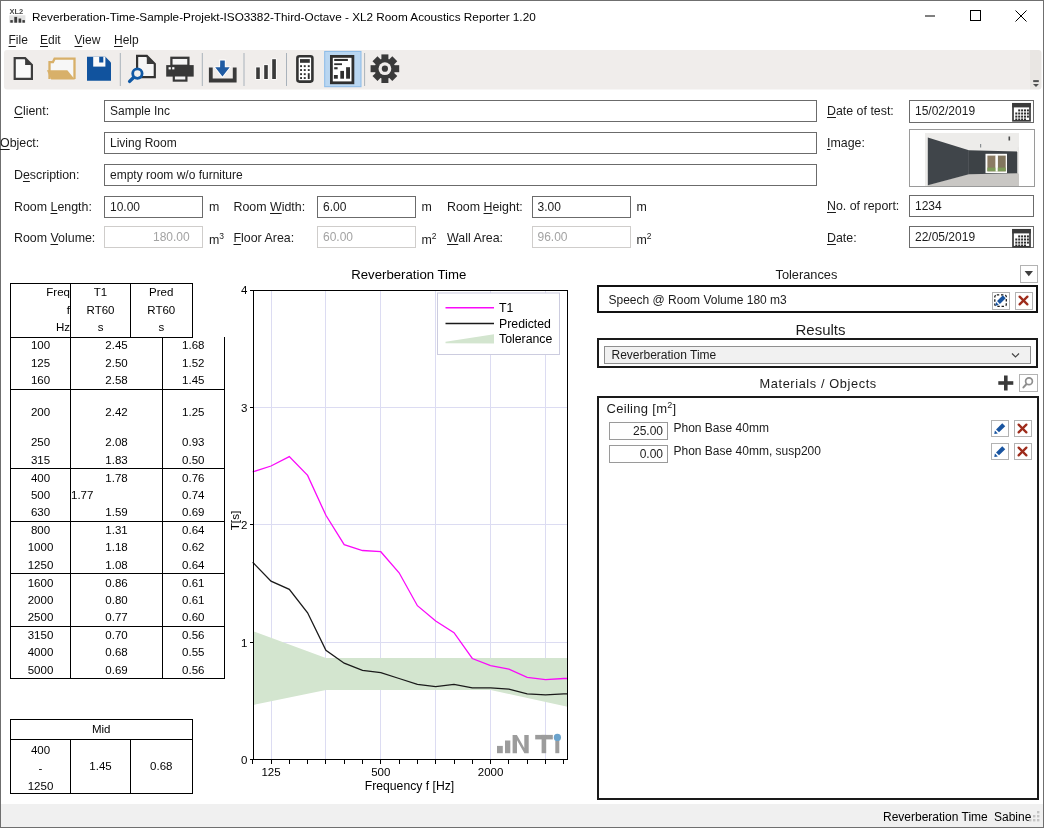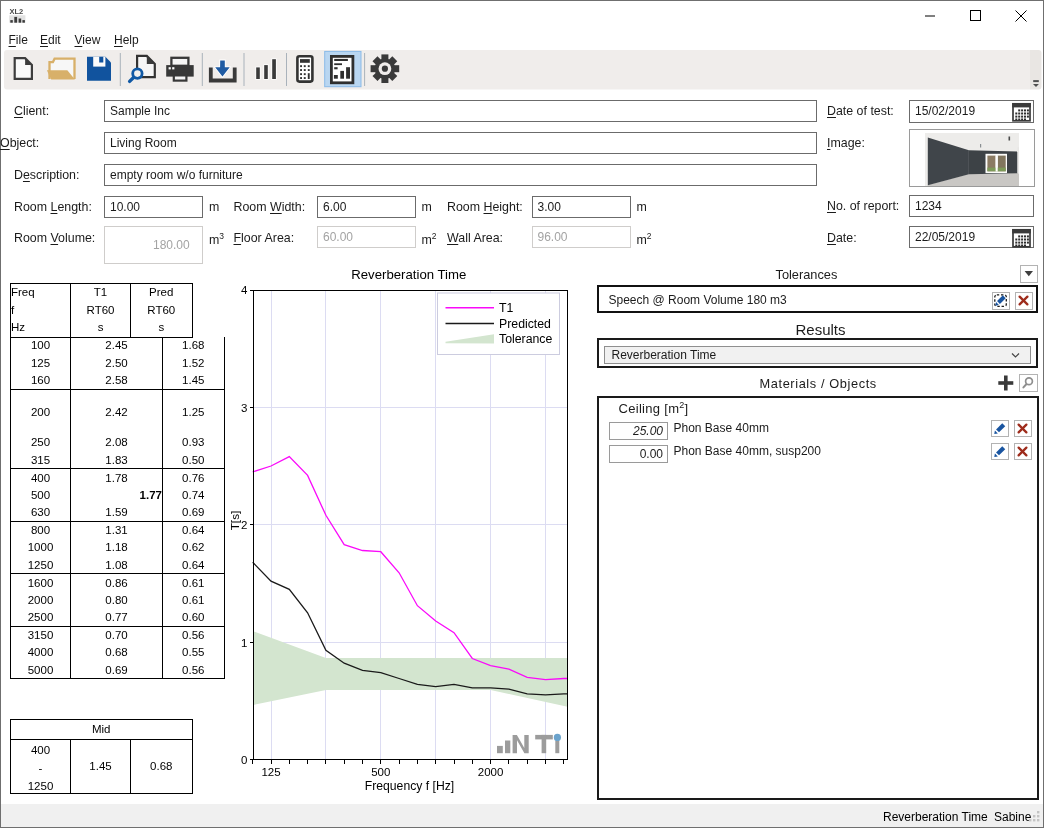--- a/index.html
+++ b/index.html
@@ -23,20 +23,21 @@
 <div class="abs" style="left:1px;top:1px;width:1042px;height:30px;background:#fff;">
 
   <div class="abs" style="left:8.5px;top:5.5px;width:17px;height:10px;font-size:7.5px;font-weight:bold;color:#4a4a4a;letter-spacing:0px;">XL2</div>
   <svg class="abs" style="left:0;top:0;" width="30" height="26">
     <rect x="8.2" y="14.3" width="16.2" height="7.4" fill="#e2e2e2"></rect>
     <rect x="9.3" y="19.1" width="2.5" height="2.6" fill="#3c3c3c"></rect>
     <rect x="13.3" y="15.9" width="2.8" height="5.8" fill="#3c3c3c"></rect>
     <rect x="17.6" y="17.5" width="2.6" height="4.2" fill="#3c3c3c"></rect>
     <rect x="21.4" y="19.1" width="2.5" height="2.6" fill="#3c3c3c"></rect>
   </svg>
+  <div class="abs" style="left:31px;top:8.5px;font-size:11.75px;color:#000;">Reverberation-Time-Sample-Projekt-ISO3382-Third-Octave - XL2 Room Acoustics Reporter 1.20</div>
 
   <svg class="abs" style="left:918px;top:0;" width="120" height="30">
     <line x1="6" y1="15" x2="16" y2="15" stroke="#000" stroke-width="1"></line>
     <rect x="51.5" y="9.5" width="10" height="10" fill="none" stroke="#000" stroke-width="1"></rect>
     <line x1="96.5" y1="9.5" x2="107.5" y2="20.5" stroke="#000" stroke-width="1"></line>
     <line x1="107.5" y1="9.5" x2="96.5" y2="20.5" stroke="#000" stroke-width="1"></line>
   </svg>
 </div>
 
 <div class="abs" style="left:1px;top:31px;width:1042px;height:18px;background:#fff;">
@@ -147,21 +148,21 @@
 <div class="inp" style="left:104px;top:196px;width:98.5px;height:22px;">10.00</div>
 <div class="lbl" style="left:209px;top:200px;">m</div>
 <div class="lbl" style="left:233.5px;top:200px;">Room <u>W</u>idth:</div>
 <div class="inp" style="left:317px;top:196px;width:98.5px;height:22px;">6.00</div>
 <div class="lbl" style="left:421.5px;top:200px;">m</div>
 <div class="lbl" style="left:447px;top:200px;">Room <u>H</u>eight:</div>
 <div class="inp" style="left:531.5px;top:196px;width:99px;height:22px;">3.00</div>
 <div class="lbl" style="left:636.5px;top:200px;">m</div>
 
 <div class="lbl" style="left:14px;top:231px;">Room <u>V</u>olume:</div>
-<div class="inp dis" style="left:104px;top:226px;width:98.5px;height:38px;padding-left:48px;">180.00</div>
+<div class="inp dis" style="left:104px;top:226px;width:98.5px;height:22px;padding-left:48px;">180.00</div>
 <div class="lbl" style="left:209px;top:231px;">m<sup style="font-size:8.5px;">3</sup></div>
 <div class="lbl" style="left:233.5px;top:231px;"><u>F</u>loor Area:</div>
 <div class="inp dis" style="left:317px;top:226px;width:98.5px;height:22px;">60.00</div>
 <div class="lbl" style="left:421.5px;top:231px;">m<sup style="font-size:8.5px;">2</sup></div>
 <div class="lbl" style="left:447px;top:231px;"><u>W</u>all Area:</div>
 <div class="inp dis" style="left:531.5px;top:226px;width:99px;height:22px;">96.00</div>
 <div class="lbl" style="left:636.5px;top:231px;">m<sup style="font-size:8.5px;">2</sup></div>
 
 <div class="lbl" style="left:827px;top:104px;"><u>D</u>ate of test:</div>
 <div class="inp" style="left:909px;top:100px;width:124.5px;height:22.5px;">15/02/2019</div>
@@ -232,21 +233,21 @@
     <rect x="3.3" y="16.5" width="2" height="1.6"></rect>
       <rect x="6.2" y="16.5" width="2" height="1.6"></rect>
       <rect x="9.1" y="16.5" width="2" height="1.6"></rect>
       <rect x="12" y="16.5" width="2" height="1.6"></rect>
   </g>
 </svg>
 
 <table class="abs" style="left:10px;top:283px;font-size:11.5px;color:#000;" cellspacing="0">
   <tbody>
       <tr style="height:53.5px;">
-    <td style="width:59px;border:1px solid #000;text-align:left;line-height:17.2px;padding:0;">Freq<br>f<br>Hz</td>
+    <td style="width:59px;border:1px solid #000;text-align:right;line-height:17.2px;padding:0;">Freq<br>f<br>Hz</td>
     <td style="width:59px;border:1px solid #000;text-align:center;line-height:17.2px;padding:0;">T1<br>RT60<br>s</td>
     <td style="width:60.5px;border:1px solid #000;text-align:center;line-height:17.2px;padding:0;">Pred<br>RT60<br>s</td>
   </tr>
 </tbody>
   </table>
 <table class="abs" id="ftbody" style="left:10px;top:336.5px;font-size:11.5px;color:#000;" cellspacing="0">
     <tbody>
       <tr style="height:17.5px;">
         <td style="width:59px;border-left:1px solid #000;border-right:1px solid #000;text-align:center;padding:0;">100</td>
         <td style="width:59px;border-left:1px solid #000;border-right:1px solid #000;text-align:center;padding:0;">2.45</td>
@@ -277,21 +278,21 @@
         <td style="width:59px;border-left:1px solid #000;border-right:1px solid #000;text-align:center;padding:0;">1.83</td>
         <td style="width:60.5px;border-left:1px solid #000;border-right:1px solid #000;text-align:center;padding:0;">0.50</td>
       </tr>
       <tr style="height:17.5px;">
         <td style="width:59px;border-left:1px solid #000;border-right:1px solid #000;text-align:center;padding:0;border-top:1px solid #000;">400</td>
         <td style="width:59px;border-left:1px solid #000;border-right:1px solid #000;text-align:center;padding:0;border-top:1px solid #000;">1.78</td>
         <td style="width:60.5px;border-left:1px solid #000;border-right:1px solid #000;text-align:center;padding:0;border-top:1px solid #000;">0.76</td>
       </tr>
       <tr style="height:17.5px;">
         <td style="width:59px;border-left:1px solid #000;border-right:1px solid #000;text-align:center;padding:0;">500</td>
-        <td style="width:59px;border-left:1px solid #000;border-right:1px solid #000;text-align:right;padding:0;font-weight:bold;">1.77</td>
+        <td style="width:59px;border-left:1px solid #000;border-right:1px solid #000;text-align:left;padding:0;">1.77</td>
         <td style="width:60.5px;border-left:1px solid #000;border-right:1px solid #000;text-align:center;padding:0;">0.74</td>
       </tr>
       <tr style="height:17.5px;">
         <td style="width:59px;border-left:1px solid #000;border-right:1px solid #000;text-align:center;padding:0;">630</td>
         <td style="width:59px;border-left:1px solid #000;border-right:1px solid #000;text-align:center;padding:0;">1.59</td>
         <td style="width:60.5px;border-left:1px solid #000;border-right:1px solid #000;text-align:center;padding:0;">0.69</td>
       </tr>
       <tr style="height:17.5px;">
         <td style="width:59px;border-left:1px solid #000;border-right:1px solid #000;text-align:center;padding:0;border-top:1px solid #000;">800</td>
         <td style="width:59px;border-left:1px solid #000;border-right:1px solid #000;text-align:center;padding:0;border-top:1px solid #000;">1.31</td>
@@ -474,22 +475,22 @@
   <rect x="7" y="1.5" width="3.6" height="15" fill="#3a3a3a"></rect>
   <rect x="1.3" y="7.2" width="15" height="3.6" fill="#3a3a3a"></rect>
 </svg>
 <div class="abs" style="left:1018.5px;top:373.5px;width:19px;height:18px;border:1px solid #b3b3b3;box-sizing:border-box;background:#fff;">
   <svg width="17" height="16" style="position:absolute;left:0;top:0;">
     <circle cx="9" cy="6.3" r="3.4" fill="none" stroke="#8f8f8f" stroke-width="1.7"></circle>
     <line x1="6.3" y1="9.3" x2="3.4" y2="12.4" stroke="#8f8f8f" stroke-width="2" stroke-linecap="round"></line>
   </svg>
 </div>
 <div class="abs" style="left:596.5px;top:396px;width:442.3px;height:404px;border:2px solid #1a1a1a;box-sizing:border-box;background:#fff;">
-  <div class="abs" style="left:20px;top:1.5px;font-size:13px;letter-spacing:0.3px;">Ceiling [m<sup style="font-size:9px;">2</sup>]</div>
-  <div class="inp" style="left:10px;top:24px;width:59.5px;height:17.5px;border-color:#9a9a9a;justify-content:flex-end;padding:0 4px 0 0;font-style:italic;">25.00</div>
+  <div class="abs" style="left:8px;top:1.5px;font-size:13px;letter-spacing:0.3px;">Ceiling [m<sup style="font-size:9px;">2</sup>]</div>
+  <div class="inp" style="left:10px;top:24px;width:59.5px;height:17.5px;border-color:#9a9a9a;justify-content:flex-end;padding:0 4px 0 0;">25.00</div>
   <div class="abs" style="left:75px;top:23px;">Phon Base 40mm</div>
   <div class="abs" style="left:392.8px;top:21.5px;width:18px;height:17.5px;border:1px solid #b3b3b3;box-sizing:border-box;">
     <svg width="16" height="16" style="position:absolute;left:0;top:0;">
       <g transform="translate(7.8,7.6) rotate(45)">
         <rect x="-2.1" y="-5.6" width="4.2" height="8.8" fill="#1a55a0"></rect>
         <polygon points="-2.1,4.8 2.1,4.8 0,7.8" fill="#1a55a0"></polygon>
       </g>
     </svg>
   </div>
   <div class="abs" style="left:415.8px;top:21.5px;width:18px;height:17.5px;border:1px solid #b3b3b3;box-sizing:border-box;">

